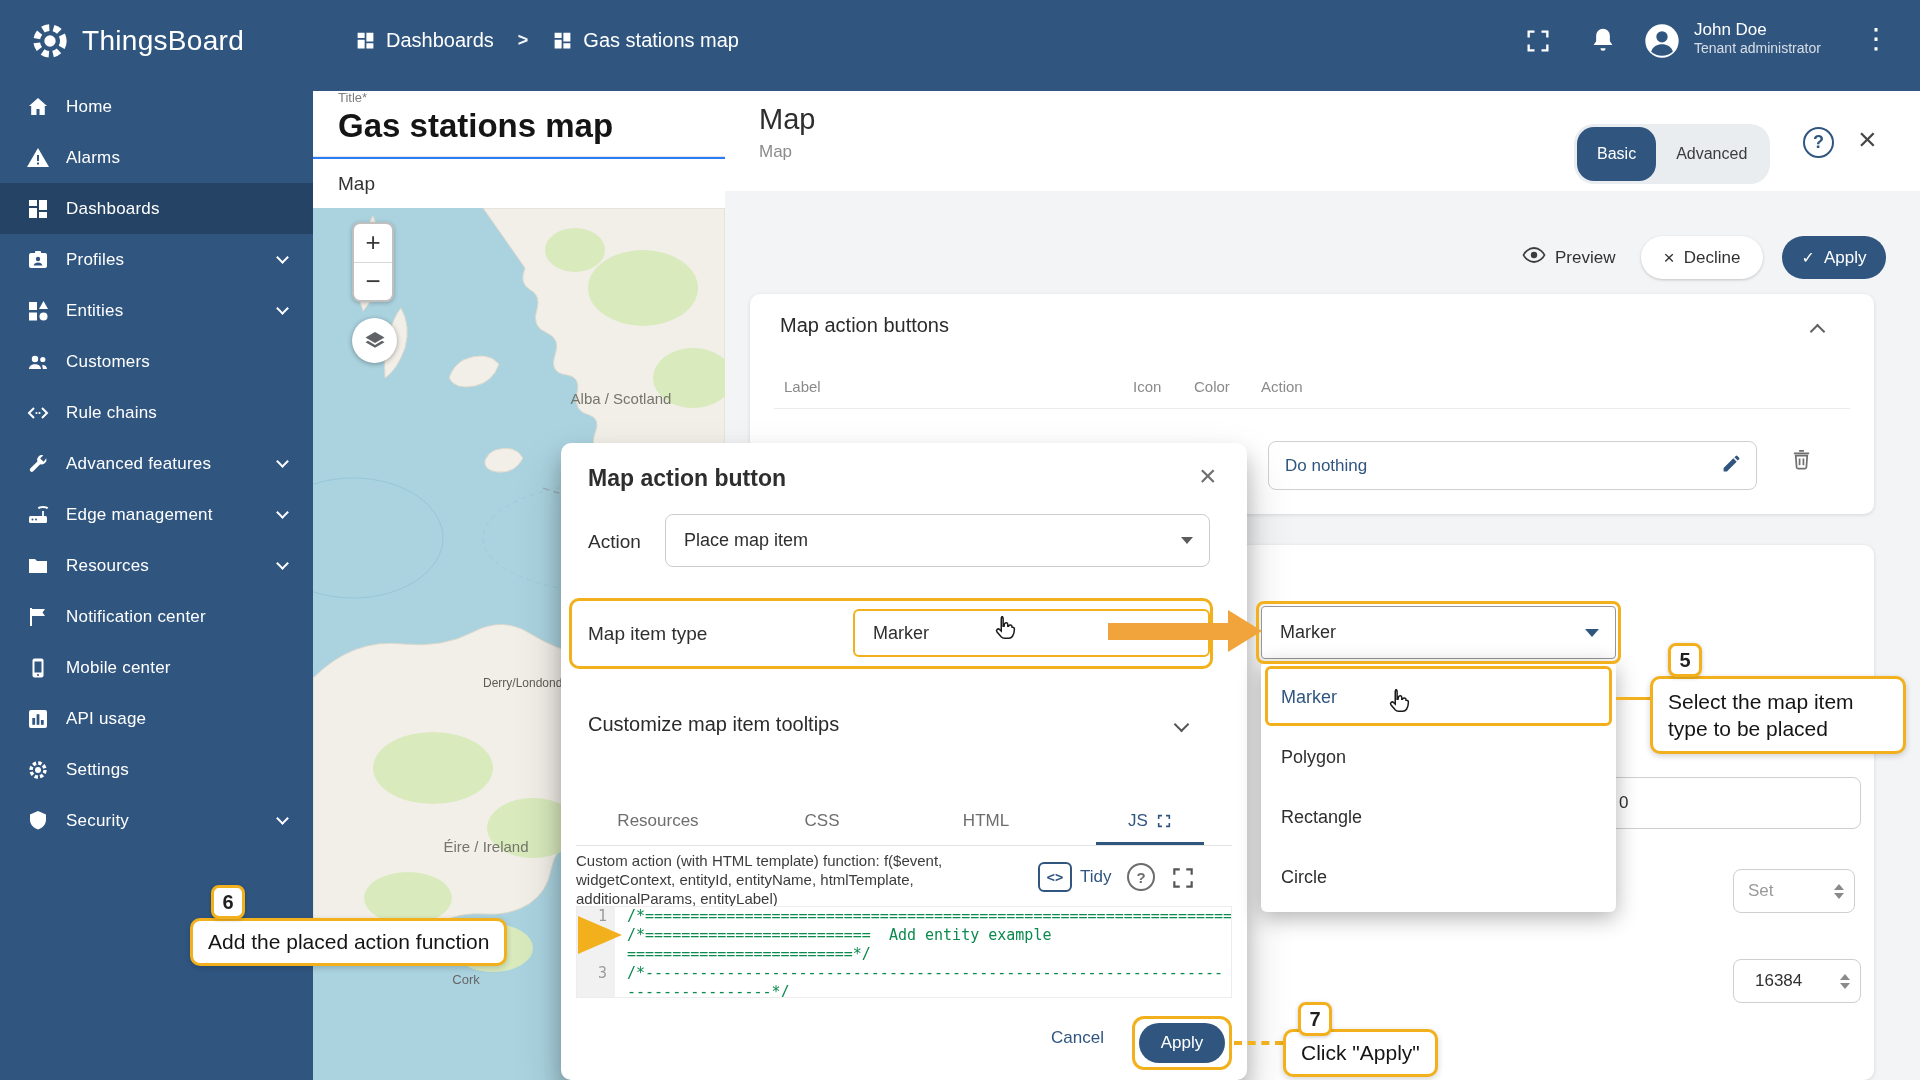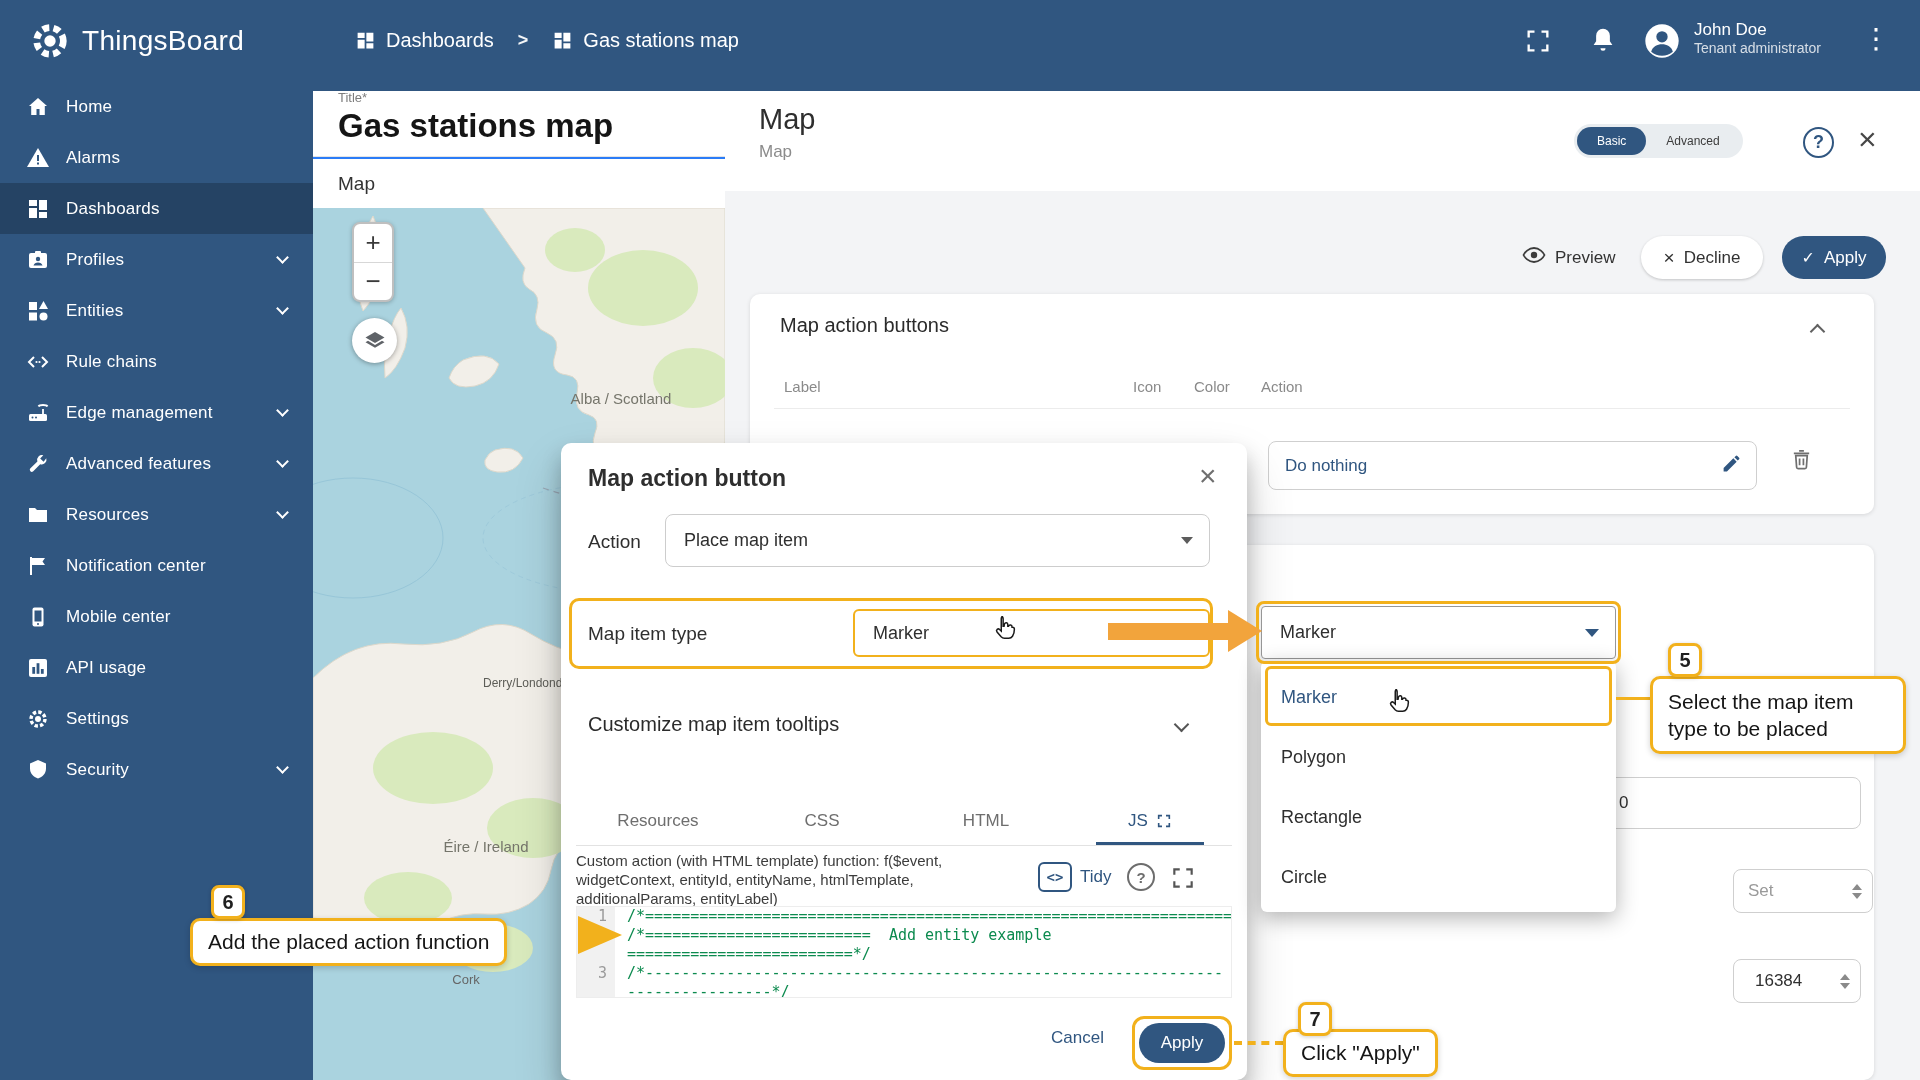--- a/index.html
+++ b/index.html
@@ -34,21 +34,21 @@
   .map-label{position:absolute;color:#75756b;text-align:center;pointer-events:none}
   .zoomctl{position:absolute;left:39px;top:14px;width:42px;height:80px;background:#fff;border:2px solid #bfbfbf;border-radius:8px;box-shadow:0 1px 4px rgba(0,0,0,.25);display:flex;flex-direction:column}
   .zoombtn{flex:1;display:flex;align-items:center;justify-content:center;font-size:26px;color:#3a3a3a;cursor:pointer}
   .zoomdiv{height:1px;background:#d7d7d7}
   .layersbtn{position:absolute;left:39px;top:110px;width:45px;height:45px;border-radius:50%;background:#fff;box-shadow:0 1px 5px rgba(0,0,0,.35);display:flex;align-items:center;justify-content:center;cursor:pointer}
   
   .panel-header{position:absolute;left:725px;top:81px;width:1195px;height:110px;background:#fff;z-index:1}
   .panel-title{position:absolute;left:34px;top:22px;font-size:29px;font-weight:500;color:#2e2e2e}
   .panel-sub{position:absolute;left:34px;top:61px;font-size:17px;color:#8b8b8b}
   .mode-toggle{position:absolute;left:849px;top:43px;display:flex;background:#e9edf0;border-radius:20px;padding:3px;align-items:center}
-  .mode-chip{font-size:12px;padding:7px 20px;border-radius:17px;cursor:pointer;color:#3c3c3c}
+  .mode-chip{font-size:16px;padding:18px 20px;border-radius:17px;cursor:pointer;color:#3c3c3c}
   .mode-chip.sel{background:#305680;color:#fff}
   .round-q{position:absolute;left:1078px;top:46px;width:31px;height:31px;border:2px solid #305680;border-radius:50%;color:#305680;font-weight:700;font-size:18px;display:flex;align-items:center;justify-content:center;cursor:pointer}
   .panel-x{position:absolute;left:1133px;top:40px;font-size:32px;color:#474747;cursor:pointer}
   .btnrow-btn{position:absolute;height:43px;display:flex;align-items:center;gap:9px;font-size:17px;border-radius:22px;cursor:pointer;z-index:1}
   .btn-preview{left:1512px;top:236px;color:#323232;padding:0 10px}
   .btn-decline{left:1641px;top:236px;width:122px;justify-content:center;background:#fff;color:#323232;box-shadow:0 1px 3px rgba(0,0,0,.2)}
   .btn-apply-main{left:1782px;top:236px;width:104px;justify-content:center;background:#305680;color:#fff}
   .card{position:absolute;background:#fff;border-radius:10px;box-shadow:0 1px 4px rgba(0,0,0,.12);z-index:1}
   .card1{left:750px;top:294px;width:1124px;height:220px}
   .card1-title{position:absolute;left:30px;top:20px;font-size:20px;font-weight:500;color:#2b2b2b}
@@ -207,46 +207,57 @@
             <circle cx="17.5" cy="17.5" r="4" fill="#fff"></circle>
             <rect x="3" y="13.5" width="8" height="8" fill="#fff"></rect>
           </svg>
         </span>
       <span class="nav-label">Entities</span>
       <span class="chev"></span>
     </div>
     <div class="nav-item">
       <span class="nicon">
           <svg width="24" height="24" viewBox="0 0 24 24">
+            <circle cx="9" cy="9" r="3.2" fill="#fff"></circle>
+            <path d="M3 19c0-3 2.7-4.8 6-4.8s6 1.8 6 4.8z" fill="#fff"></path>
+            <circle cx="16.8" cy="9.5" r="2.6" fill="#fff"></circle>
+            <path d="M16.2 14.7c2.9.2 4.8 1.9 4.8 4.3h-4.2z" fill="#fff"></path>
+          </svg>
+        </span>
+      <span class="nav-label">Customers</span>
+    </div>
+    <div class="nav-item">
+      <span class="nicon">
+          <svg width="24" height="24" viewBox="0 0 24 24">
             <path d="M8 7 3 12l5 5M16 7l5 5-5 5" stroke="#fff" stroke-width="2" fill="none"></path>
             <circle cx="10.5" cy="12" r="1.1" fill="#fff"></circle>
             <circle cx="13.5" cy="12" r="1.1" fill="#fff"></circle>
           </svg>
         </span>
       <span class="nav-label">Rule chains</span>
+    </div>
+    <div class="nav-item">
+      <span class="nicon">
+          <svg width="24" height="24" viewBox="0 0 24 24">
+            <path d="M20.3 6.3a4.8 4.8 0 0 1-6.1 5.9L7 19.4a2 2 0 0 1-2.8-2.8l7.2-7.2a4.8 4.8 0 0 1 5.9-6.1L14.2 6.4l3.4 3.4z" fill="#fff"></path>
+          </svg>
+        </span>
+      <span class="nav-label">Advanced features</span>
+      <span class="chev"></span>
     </div>
     <div class="nav-item">
       <span class="nicon">
           <svg width="24" height="24" viewBox="0 0 24 24">
             <rect x="3" y="13" width="18" height="7" rx="1.5" fill="#fff"></rect>
             <circle cx="6.5" cy="16.5" r="1" fill="#305680"></circle>
             <circle cx="10" cy="16.5" r="1" fill="#305680"></circle>
             <path d="M17 13V8M12.5 5.5c1-2 8-2 9 0" stroke="#fff" stroke-width="1.8" fill="none"></path>
           </svg>
         </span>
       <span class="nav-label">Edge management</span>
-      <span class="chev"></span>
-    </div>
-    <div class="nav-item">
-      <span class="nicon">
-          <svg width="24" height="24" viewBox="0 0 24 24">
-            <path d="M20.3 6.3a4.8 4.8 0 0 1-6.1 5.9L7 19.4a2 2 0 0 1-2.8-2.8l7.2-7.2a4.8 4.8 0 0 1 5.9-6.1L14.2 6.4l3.4 3.4z" fill="#fff"></path>
-          </svg>
-        </span>
-      <span class="nav-label">Advanced features</span>
       <span class="chev"></span>
     </div>
     <div class="nav-item">
       <span class="nicon">
           <svg width="24" height="24" viewBox="0 0 24 24">
             <path d="M3 5h6l2 2h10v12H3z" fill="#fff"></path>
           </svg>
         </span>
       <span class="nav-label">Resources</span>
       <span class="chev"></span>
@@ -392,21 +403,21 @@
     </div>
     <span class="abs" style="left:1040px;top:154px"><svg width="23" height="23" viewBox="0 0 24 24">
           <path d="M6 8h12l-.9 12.1a1.5 1.5 0 0 1-1.5 1.4H8.4a1.5 1.5 0 0 1-1.5-1.4zM4 5.5h16M9.5 3h5M10 11v7M14 11v7" stroke="#6f6f6f" stroke-width="1.8" fill="none"></path>
         </svg></span>
   </div>
 
   <div class="card card2"></div>
   <div class="field" style="left:1450px;top:777px;width:411px;height:52px">
     <span style="margin-left:168px">0</span>
   </div>
-  <div class="field" style="left:1733px;top:869px;width:140px;height:44px">
+  <div class="field" style="left:1733px;top:869px;width:122px;height:44px">
     <span style="margin-left:14px;color:#9a9a9a">Set</span>
     <span class="stepper">
         <span class="st-up"></span>
         <span class="st-dn"></span>
       </span>
   </div>
   <div class="field" style="left:1733px;top:959px;width:128px;height:44px">
     <span style="margin-left:21px">16384</span>
     <span class="stepper">
         <span class="st-up"></span>

